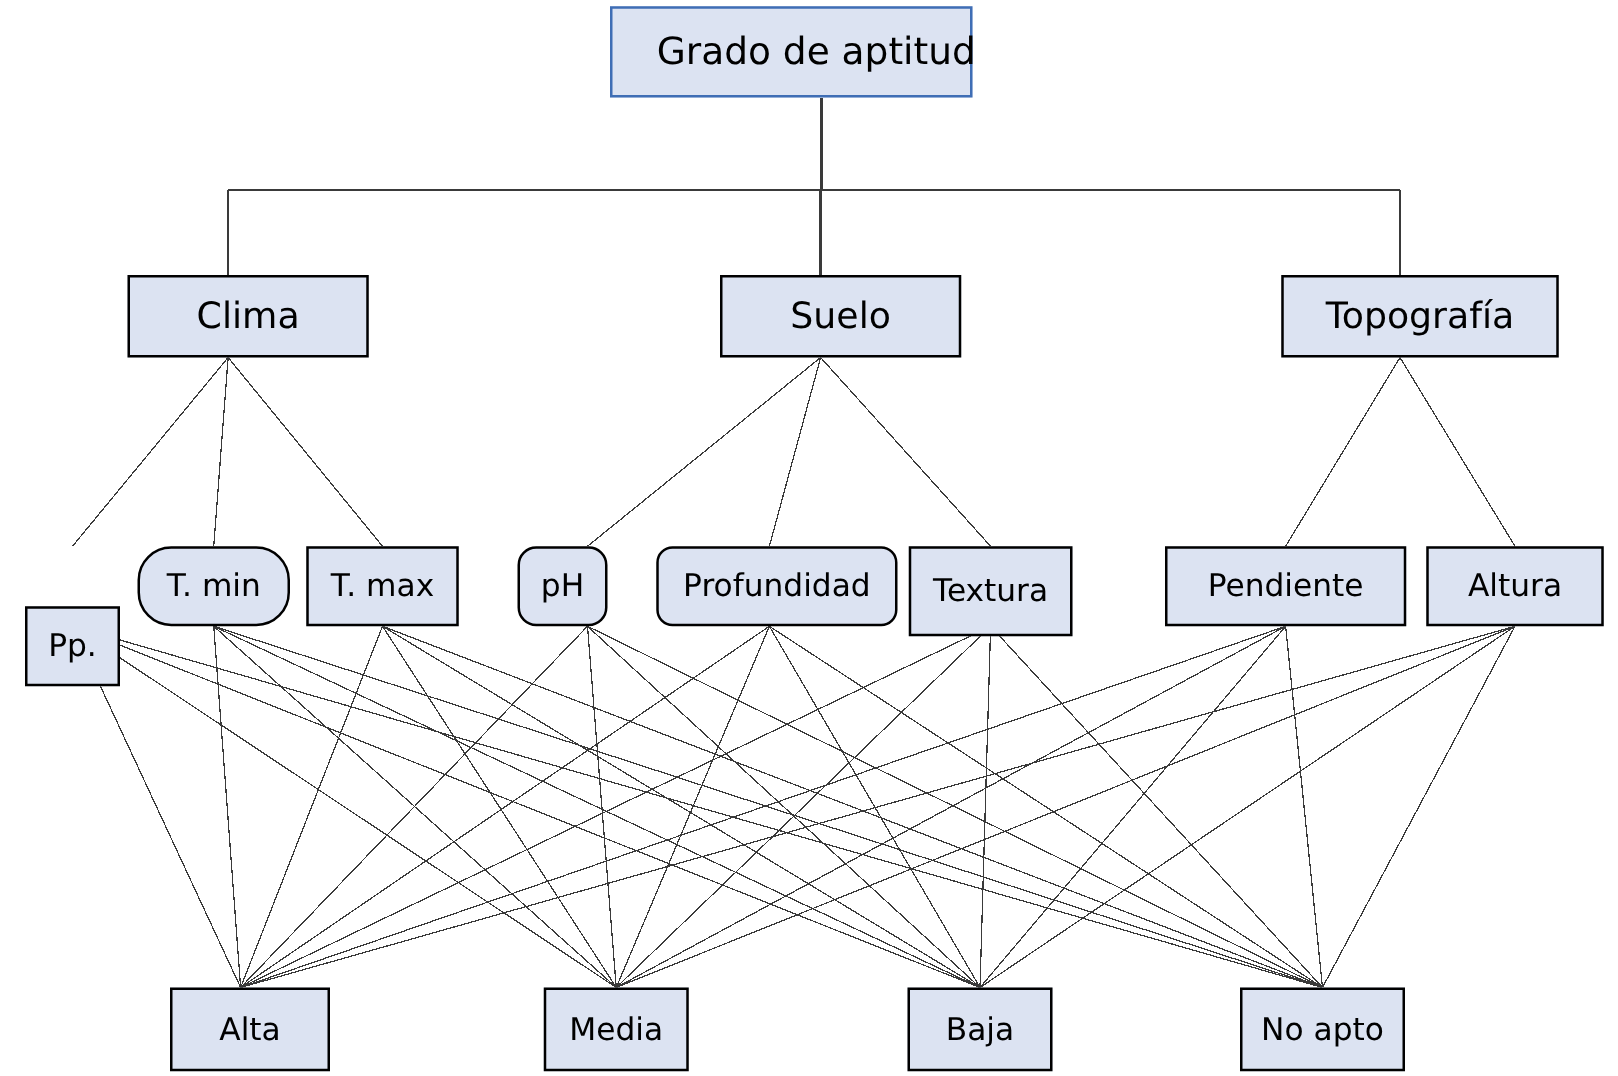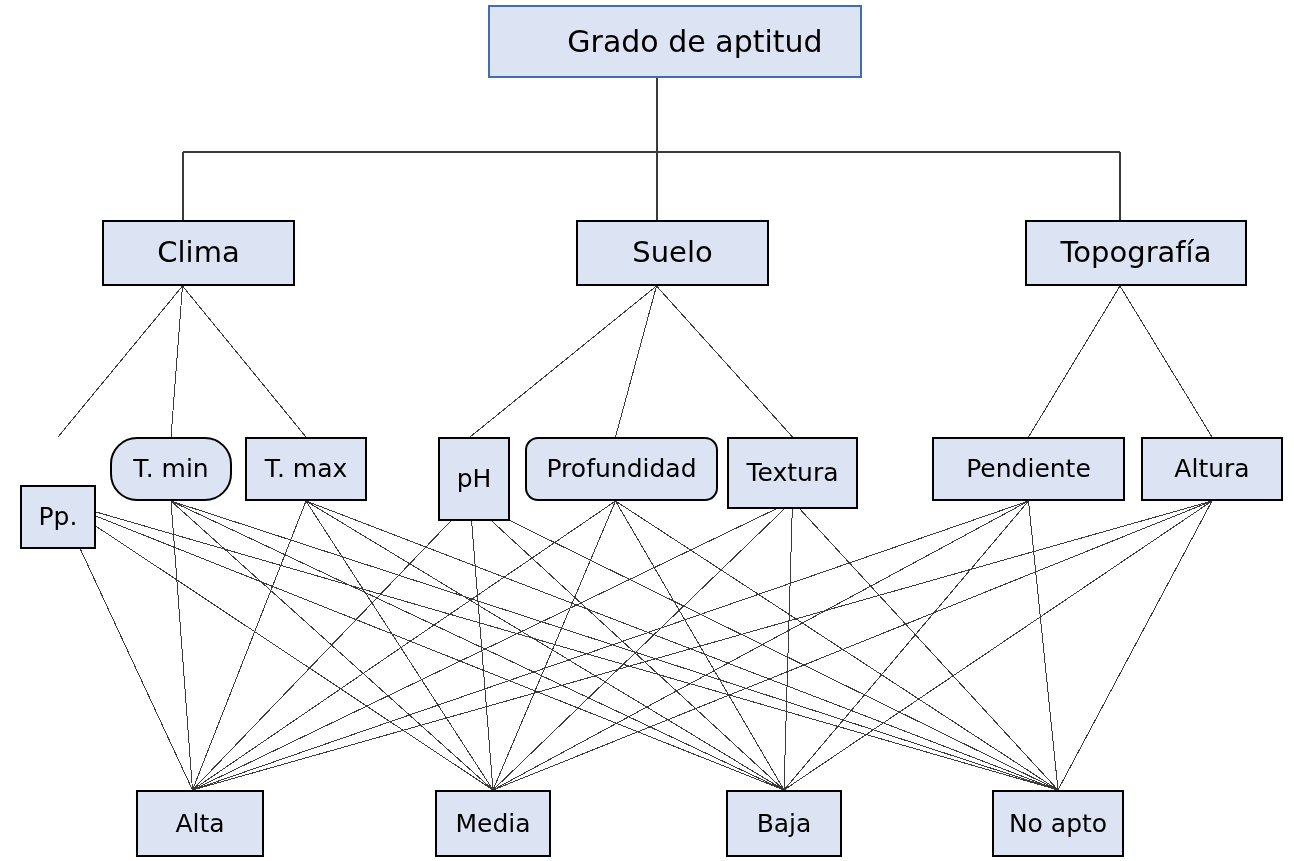--- a/index.html
+++ b/index.html
@@ -91,42 +91,42 @@
       <line x1="1028.5" y1="501" x2="192.5" y2="790" stroke="#3a3a3a" stroke-width="1" shape-rendering="crispEdges"></line>
       <line x1="1028.5" y1="501" x2="493" y2="790" stroke="#3a3a3a" stroke-width="1" shape-rendering="crispEdges"></line>
       <line x1="1028.5" y1="501" x2="784" y2="790" stroke="#3a3a3a" stroke-width="1" shape-rendering="crispEdges"></line>
       <line x1="1028.5" y1="501" x2="1058" y2="790" stroke="#3a3a3a" stroke-width="1" shape-rendering="crispEdges"></line>
       <line x1="1212" y1="501" x2="192.5" y2="790" stroke="#3a3a3a" stroke-width="1" shape-rendering="crispEdges"></line>
       <line x1="1212" y1="501" x2="493" y2="790" stroke="#3a3a3a" stroke-width="1" shape-rendering="crispEdges"></line>
       <line x1="1212" y1="501" x2="784" y2="790" stroke="#3a3a3a" stroke-width="1" shape-rendering="crispEdges"></line>
       <line x1="1212" y1="501" x2="1058" y2="790" stroke="#3a3a3a" stroke-width="1" shape-rendering="crispEdges"></line>
     </svg>
   <div id="nodes">
-      <div class="node lvl-goal goal" style="left: 488px; top: 5px; width: 374px; height: 73px; padding-left: 40px;">
+      <div class="node lvl-goal goal" style="left: 488px; top: 5px; width: 290px; height: 73px; padding-left: 40px;">
         <span>Grado de aptitud</span>
       </div>
       <div class="node lvl-crit" style="left: 86px; top: 220px; width: 193px; height: 66px;">
         <span>Clima</span>
       </div>
       <div class="node lvl-crit" style="left: 560px; top: 220px; width: 193px; height: 66px;">
         <span>Suelo</span>
       </div>
       <div class="node lvl-crit" style="left: 1009px; top: 220px; width: 222px; height: 66px;">
         <span>Topografía</span>
       </div>
       <div class="node lvl-sub" style="left: 20px; top: 437px; width: 76px; height: 64px; margin-top: 48px;">
         <span>Pp.</span>
       </div>
       <div class="node lvl-sub" style="left: 110px; top: 437px; width: 122px; height: 64px; border-radius: 27px;">
         <span>T. min</span>
       </div>
       <div class="node lvl-sub" style="left: 245px; top: 437px; width: 122px; height: 64px;">
         <span>T. max</span>
       </div>
-      <div class="node lvl-sub" style="left: 438px; top: 437px; width: 72px; height: 84px;">
+      <div class="node lvl-sub" style="left: 414px; top: 437px; width: 72px; height: 64px; border-radius: 15px;">
         <span>pH</span>
       </div>
       <div class="node lvl-sub" style="left: 525px; top: 437px; width: 193px; height: 64px; border-radius: 13px;">
         <span>Profundidad</span>
       </div>
       <div class="node lvl-sub" style="left: 727px; top: 437px; width: 131px; height: 72px;">
         <span>Textura</span>
       </div>
       <div class="node lvl-sub" style="left: 932px; top: 437px; width: 193px; height: 64px;">
         <span>Pendiente</span>

